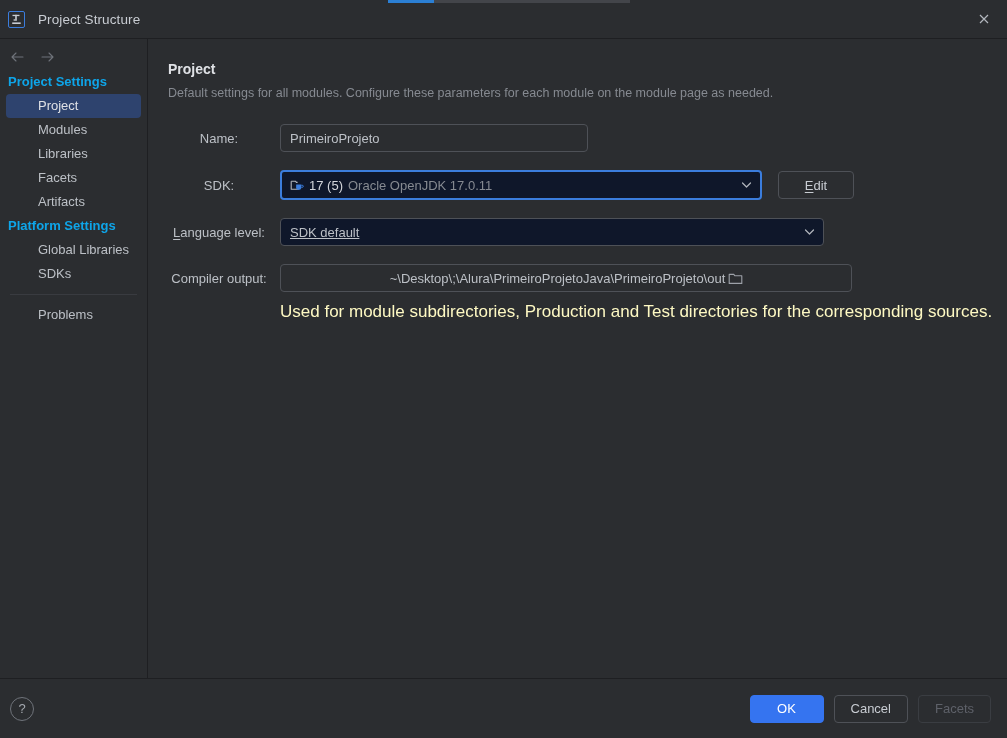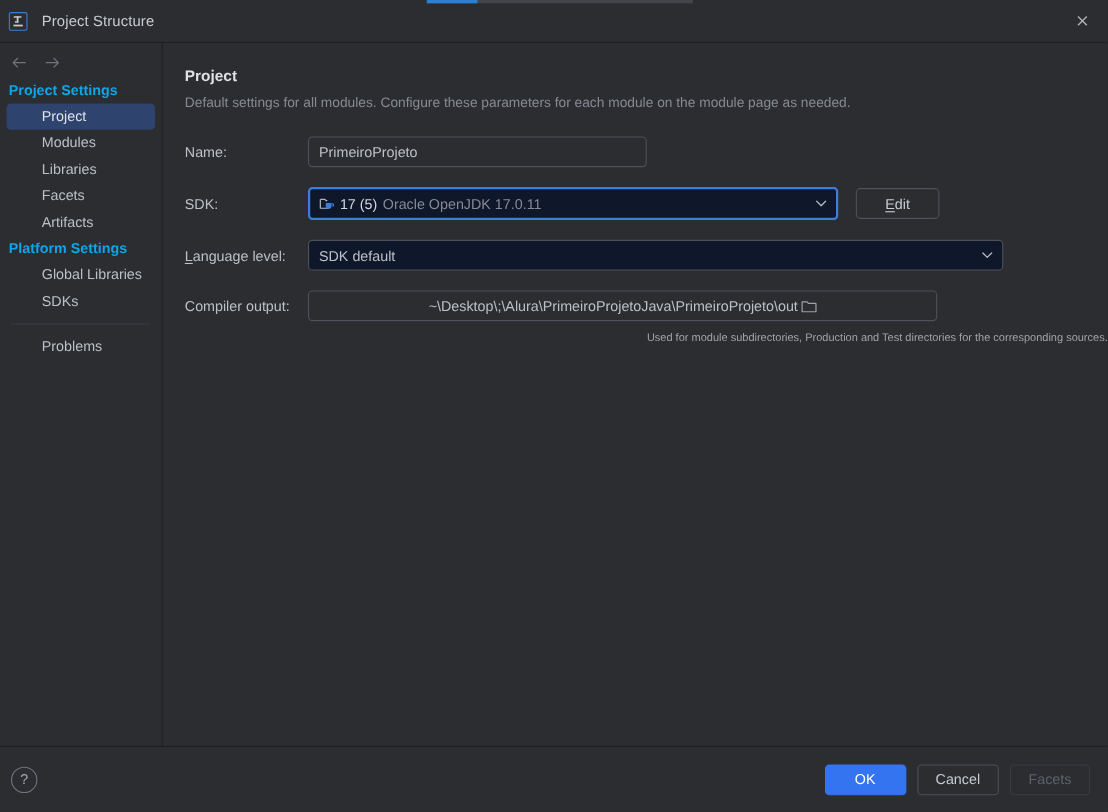--- a/index.html
+++ b/index.html
@@ -168,20 +168,21 @@
     display: flex;
     align-items: center;
     margin-bottom: 18px;
   }
   .form-label {
     width: 112px;
     min-width: 112px;
     color: #bcc0c6;
     font-size: 13px;
     padding-right: 10px;
+    text-align: center;
   }
   .mn { text-decoration: underline; text-underline-offset: 2px; }
 
   .field {
     height: 28px;
     background: #2b2d30;
     border: 1px solid #4e5157;
     border-radius: 4px;
     display: flex;
     align-items: center;
@@ -207,21 +208,21 @@
   }
   .combo .chev { margin-left: auto; display: flex; align-items: center; }
   .combo .chev svg { display: block; }
 
   .combo.sdk {
     width: 482px;
     border: 2px solid #3b7ddd;
     height: 30px;
     padding-left: 8px;
   }
-  .combo.lang { width: 632px; }
+  .combo.lang { width: 544px; text-decoration: underline; }
 
   .sdk-icon { margin-right: 5px; display: flex; align-items: center; flex: none; }
   .sdk-icon svg { display: block; }
   .sdk-ver { color: #d3d6db; margin-right: 5px; }
   .sdk-name { color: #868a91; }
 
   .btn {
     height: 28px;
     min-width: 74px;
     background: #2b2d30;
@@ -245,25 +246,24 @@
   }
   .folder-btn {
     width: 20px; height: 20px;
     display: flex; align-items: center; justify-content: center;
     cursor: pointer;
     flex: none;
   }
   .folder-btn svg { display: block; }
 
   .hint {
-    color: #a3a3a3;
-    font-size: 10px;
+    color: #fef9c3;
+    font-size: 17px;
     margin-left: 112px;
     margin-top: -8px;
-    text-align: right;
   }
 
   
   .footer {
     height: 60px;
     min-height: 60px;
     background: #2b2d30;
     border-top: 1px solid #1e1f22;
     display: flex;
     align-items: center;

